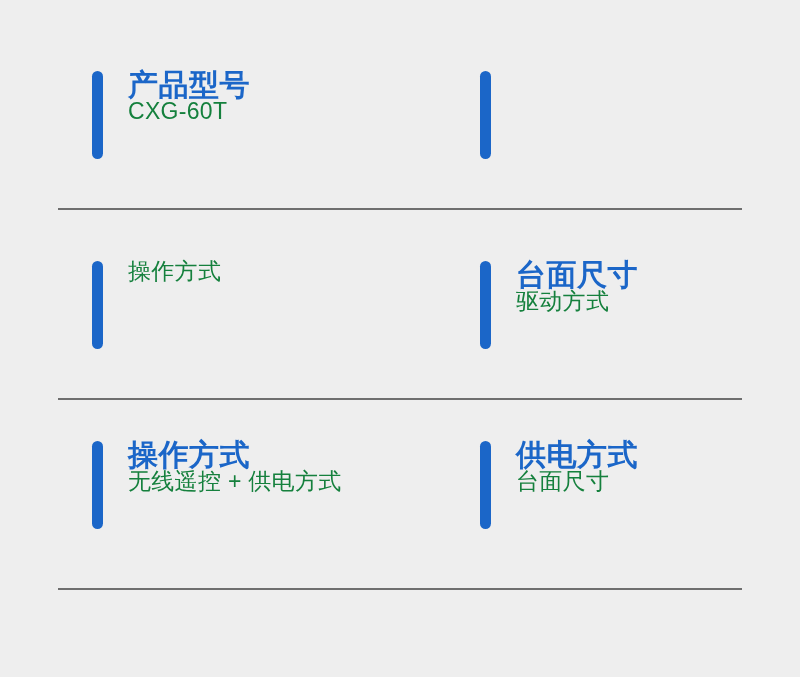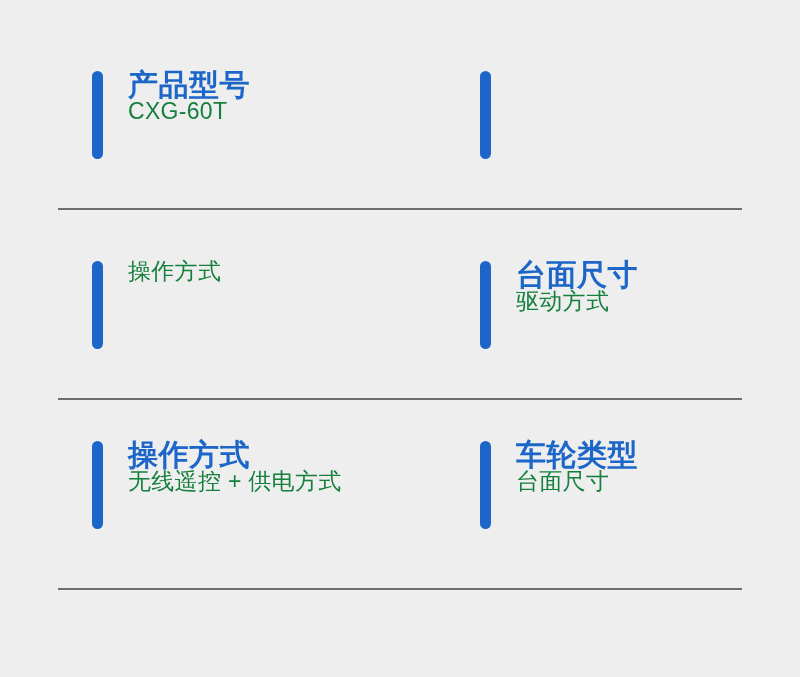--- a/index.html
+++ b/index.html
@@ -130,21 +130,21 @@
     <div class="spec-item col-0">
       <div class="accent-bar"></div>
       <div class="spec-text">
         <div class="spec-label">操作方式</div>
         <div class="spec-value">无线遥控 + 供电方式</div>
       </div>
     </div>
     <div class="spec-item col-1">
       <div class="accent-bar"></div>
       <div class="spec-text">
-        <div class="spec-label">车轮类型</div>
+        <div class="spec-label">供电方式</div>
         <div class="spec-value">台面尺寸</div>
       </div>
     </div>
   </div>
 
   <div class="divider d-2"></div>
 
 </div>
 
 </body></html>

